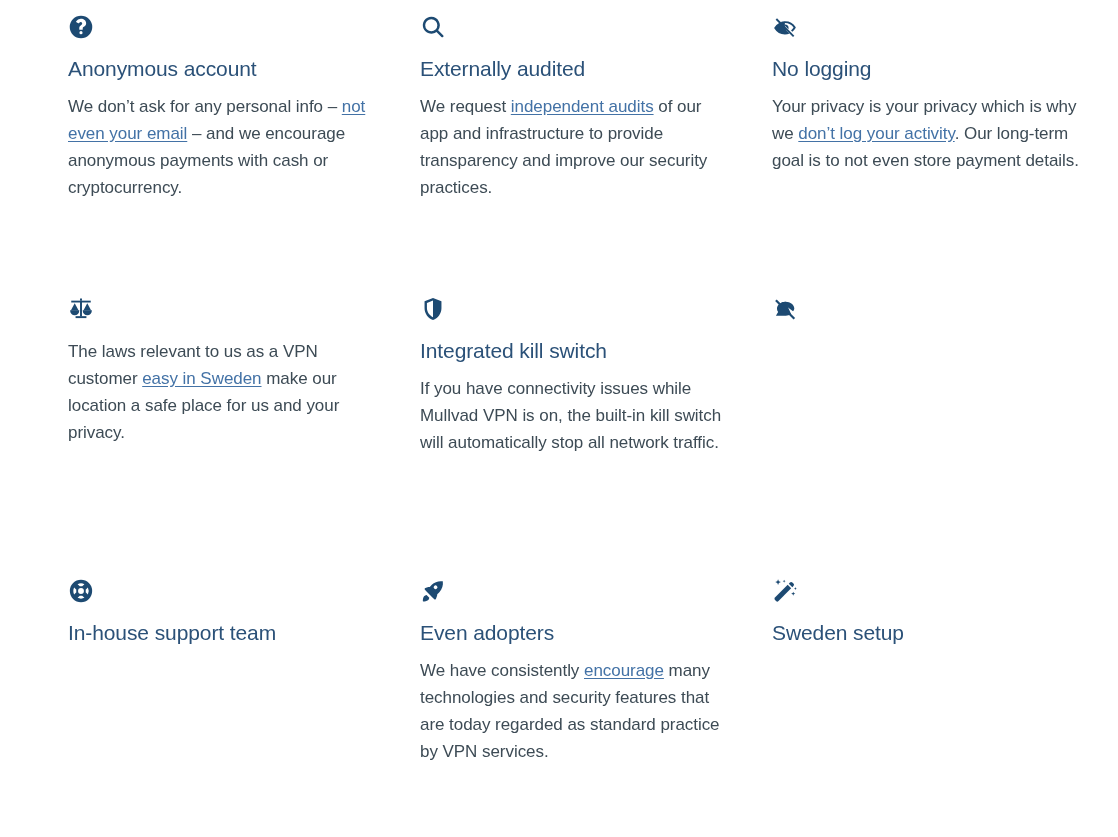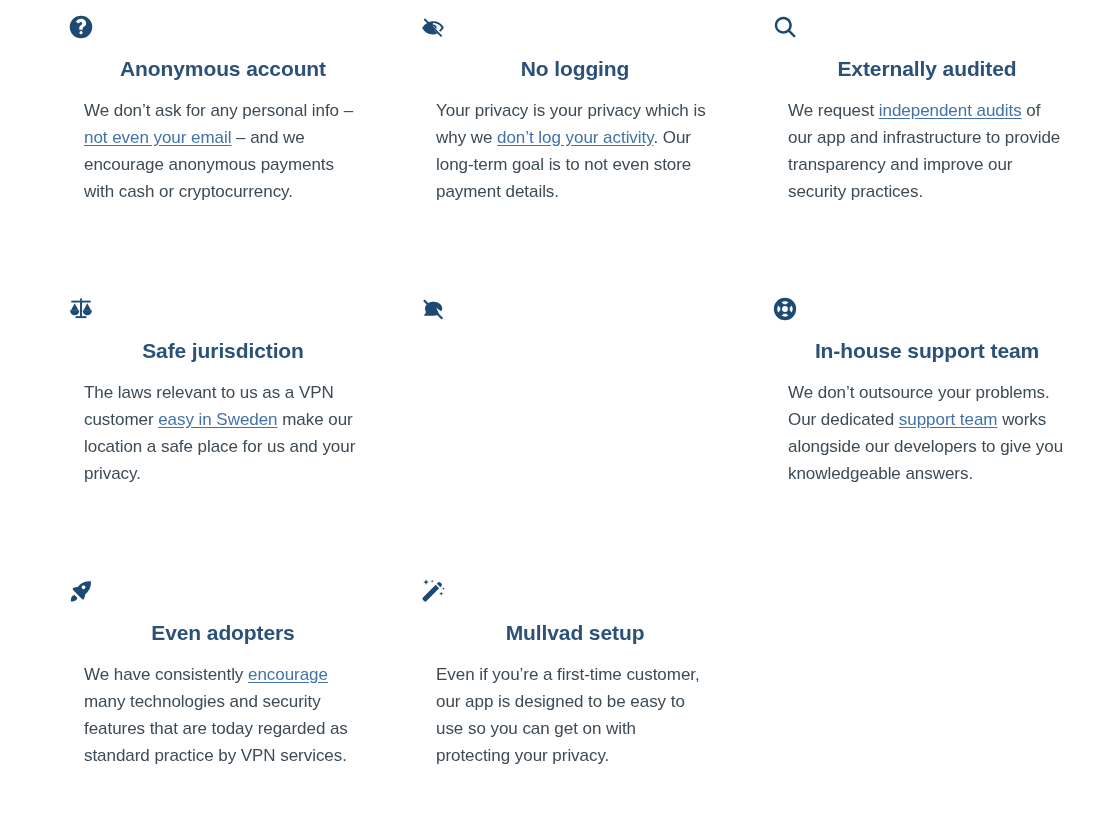--- a/index.html
+++ b/index.html
@@ -42,28 +42,27 @@
     display: block;
     width: 26px;
     height: 26px;
     fill: currentColor;
   }
 
   .feature-title {
     margin: 0 0 12px 0;
     font-size: 21px;
     line-height: 25px;
-    font-weight: bold;
+    font-weight: normal;
     color: #2b5178;
     letter-spacing: -0.1px;
-    text-align: center;
   }
 
   .feature-body {
-    margin: 16px;
+    margin: 0;
     font-size: 17px;
     line-height: 27px;
     color: #3d4b55;
     letter-spacing: -0.05px;
   }
 
   .feature-body a,
   .feature-link {
     color: #4372a6;
     text-decoration: underline;
@@ -80,72 +79,79 @@
         <svg viewBox="0 0 24 24" aria-hidden="true">
           <path d="M12 1.6A10.4 10.4 0 1 0 22.4 12 10.41 10.41 0 0 0 12 1.6Zm0 17.1a1.45 1.45 0 1 1 1.45-1.45A1.45 1.45 0 0 1 12 18.7Zm1.6-5.55v.9a.6.6 0 0 1-.6.6h-2a.6.6 0 0 1-.6-.6v-1.3a2.6 2.6 0 0 1 1.3-2.25c.85-.5 1.4-.95 1.4-1.7A1.55 1.55 0 0 0 11.9 7.3a1.72 1.72 0 0 0-1.6 1 .6.6 0 0 1-.82.25l-1.66-.95a.6.6 0 0 1-.24-.8A4.75 4.75 0 0 1 12 4.35c2.6 0 4.75 1.65 4.75 4.1 0 2.05-1.4 3-2.55 3.65a1.2 1.2 0 0 0-.6 1.05Z"></path>
         </svg>
       </span>
       <h3 class="feature-title">Anonymous account</h3>
       <p class="feature-body"><span>We don’t ask for any personal info – </span><a class="feature-link">not even your email</a><span> – and we encourage anonymous payments with cash or cryptocurrency.</span></p>
     </div>
     <div class="feature-card">
       <span class="feature-icon">
         <svg viewBox="0 0 24 24" aria-hidden="true">
+          <path d="M10.4 2.6a7.8 7.8 0 1 0 4.78 13.96l4.6 4.6a1.1 1.1 0 0 0 1.56-1.56l-4.6-4.6A7.8 7.8 0 0 0 10.4 2.6Zm0 2.2a5.6 5.6 0 1 1-5.6 5.6 5.6 5.6 0 0 1 5.6-5.6Z"></path>
+        </svg>
+      </span>
+      <h3 class="feature-title">Externally audited</h3>
+      <p class="feature-body"><span>We request </span><a class="feature-link">independent audits</a><span> of our app and infrastructure to provide transparency and improve our security practices.</span></p>
+    </div>
+    <div class="feature-card">
+      <span class="feature-icon">
+        <svg viewBox="0 0 24 24" aria-hidden="true">
           <path d="M12 6.4c4.2 0 7.9 2.6 9.6 5.6a13.6 13.6 0 0 1-2.6 3.2l-1.6-1.6a5.2 5.2 0 0 0-7.1-7.1L8.9 5.1A11.6 11.6 0 0 1 12 6.4Z" opacity="0"></path>
           <path d="M12 7.1a11.33 11.33 0 0 0-9.78 5.4.9.9 0 0 0 0 .92A11.33 11.33 0 0 0 12 18.82a11.9 11.9 0 0 0 4.2-.78l-1.66-1.66a3.9 3.9 0 0 1-5.02-5.02L7.5 9.35A11.5 11.5 0 0 0 4.3 12.96 9.5 9.5 0 0 0 12 17.1a10.2 10.2 0 0 0 2.6-.35l.9.9A11.6 11.6 0 0 1 12 7.1Z"></path>
           <path d="M12 6.6a11.33 11.33 0 0 1 9.78 5.4.9.9 0 0 1 0 .92 11.7 11.7 0 0 1-3 3.44l-1.2-1.2a10.2 10.2 0 0 0 2.32-2.7A9.5 9.5 0 0 0 12 8.3a10.4 10.4 0 0 0-2.1.22L8.55 7.17A11.8 11.8 0 0 1 12 6.6Z"></path>
           <path d="M12 9.6a3.3 3.3 0 0 1 3.3 3.3 3.2 3.2 0 0 1-.2 1.1l-4.2-4.2a3.2 3.2 0 0 1 1.1-.2Z"></path>
           <path d="M4.6 4.02 3.38 5.24l16.02 16.02 1.22-1.22Z"></path>
         </svg>
       </span>
       <h3 class="feature-title">No logging</h3>
       <p class="feature-body"><span>Your privacy is your privacy which is why we </span><a class="feature-link">don’t log your activity</a><span>. Our long-term goal is to not even store payment details.</span></p>
-    </div>
-    <div class="feature-card">
-      <span class="feature-icon">
-        <svg viewBox="0 0 24 24" aria-hidden="true">
-          <path d="M10.4 2.6a7.8 7.8 0 1 0 4.78 13.96l4.6 4.6a1.1 1.1 0 0 0 1.56-1.56l-4.6-4.6A7.8 7.8 0 0 0 10.4 2.6Zm0 2.2a5.6 5.6 0 1 1-5.6 5.6 5.6 5.6 0 0 1 5.6-5.6Z"></path>
-        </svg>
-      </span>
-      <h3 class="feature-title">Externally audited</h3>
-      <p class="feature-body"><span>We request </span><a class="feature-link">independent audits</a><span> of our app and infrastructure to provide transparency and improve our security practices.</span></p>
     </div>
     <div class="feature-card">
       <span class="feature-icon">
         <svg viewBox="0 0 24 24" aria-hidden="true">
           <path d="M11.1 2.2h1.8v2.1h-1.8z"></path>
           <path d="M3 4.3h18v1.7H3z"></path>
           <path d="M11.1 5.4h1.8V19h-1.8z"></path>
           <path d="M7 18.6h10v1.8H7z"></path>
           <path d="M6.2 6.6 2.6 13.3h7.2Zm0 0"></path>
           <path d="M17.8 6.6 14.2 13.3h7.2Zm0 0"></path>
           <path d="M2 13.1h8.4v.5a4.2 4.2 0 0 1-8.4 0Z"></path>
           <path d="M13.6 13.1H22v.5a4.2 4.2 0 0 1-8.4 0Z"></path>
         </svg>
       </span>
-      <h3 class="feature-title">Safe jurisdiction</h3>
       <p class="feature-body"><span>The laws relevant to us as a VPN customer </span><a class="feature-link">easy in Sweden</a><span> make our location a safe place for us and your privacy.</span></p>
+    </div>
+    <div class="feature-card">
+      <span class="feature-icon">
+        <svg viewBox="0 0 24 24" aria-hidden="true">
+          <path d="M12 1.8 4.2 4.9v6.4c0 4.8 3.2 9.2 7.8 10.9 4.6-1.7 7.8-6.1 7.8-10.9V4.9Zm0 2.3v15.4c-3.3-1.5-5.6-5-5.6-8.5V6.4Z"></path>
+        </svg>
+      </span>
+      <h3 class="feature-title">Integrated kill switch</h3>
+      <p class="feature-body"><span>If you have connectivity issues while Mullvad VPN is on, the built-in kill switch will automatically stop all network traffic.</span></p>
     </div>
     <div class="feature-card">
       <span class="feature-icon">
         <svg viewBox="0 0 24 24" aria-hidden="true">
           <path d="M12.6 5.2c-4.4 0-8 2.9-8 6.5a5.4 5.4 0 0 0 1.05 3.15L3.6 18.2h9a8.6 8.6 0 0 0 5-1.5Z"></path>
           <path d="M20.6 11.7c0-3.6-3.6-6.5-8-6.5a9.6 9.6 0 0 0-4 .85l10.8 8.1a5.5 5.5 0 0 0 1.2-2.45Z"></path>
           <path d="M4.35 3.2 2.9 4.65l17 17 1.45-1.45Z"></path>
         </svg>
       </span>
     </div>
     <div class="feature-card">
       <span class="feature-icon">
         <svg viewBox="0 0 24 24" aria-hidden="true">
           <path d="M12 1.7A10.3 10.3 0 1 0 22.3 12 10.31 10.31 0 0 0 12 1.7Zm0 3.2a7 7 0 0 1 3.17.76l-2.06 2.06a4.2 4.2 0 0 0-2.22 0L8.83 5.66A7 7 0 0 1 12 4.9Zm-7.1 7.1a7 7 0 0 1 .76-3.17l2.06 2.06a4.2 4.2 0 0 0 0 2.22L5.66 15.17A7 7 0 0 1 4.9 12Zm7.1 7.1a7 7 0 0 1-3.17-.76l2.06-2.06a4.2 4.2 0 0 0 2.22 0l2.06 2.06a7 7 0 0 1-3.17.76Zm0-4.4A2.7 2.7 0 1 1 14.7 12 2.7 2.7 0 0 1 12 14.7Zm6.34.47-2.06-2.06a4.2 4.2 0 0 0 0-2.22l2.06-2.06a7 7 0 0 1 0 6.34Z"></path>
         </svg>
       </span>
       <h3 class="feature-title">In-house support team</h3>
-      <p class="feature-body"><span>We don’t outsource your problems. Our dedicated </span><a class="feature-link">support team</a><span> works alongside our developers to give you knowledgeable answers.</span></p>
     </div>
     <div class="feature-card">
       <span class="feature-icon">
         <svg viewBox="0 0 24 24" aria-hidden="true">
           <path d="M20.9 3.1c-3.6-.55-7.4.6-10 3.2L9 8.2a5.6 5.6 0 0 0-1.3.2L5 9.3a1 1 0 0 0-.45 1.66l1.7 1.7 5.25 5.25 1.7 1.7A1 1 0 0 0 14.85 19l.9-2.7a5.6 5.6 0 0 0 .2-1.3l1.9-1.9c2.6-2.6 3.75-6.4 3.2-10ZM15.6 9.75a1.75 1.75 0 1 1 0-2.48 1.75 1.75 0 0 1 0 2.48Z"></path>
           <path d="M6.05 15.6a3.4 3.4 0 0 0-2.3 1.2c-.9 1.05-1.1 3.2-1.15 4.25a.5.5 0 0 0 .53.53c1.05-.05 3.2-.25 4.25-1.15a3.4 3.4 0 0 0 1.2-2.3Z"></path>
         </svg>
       </span>
       <h3 class="feature-title">Even adopters</h3>
       <p class="feature-body"><span>We have consistently </span><a class="feature-link">encourage</a><span> many technologies and security features that are today regarded as standard practice by VPN services.</span></p>
@@ -154,16 +160,15 @@
       <span class="feature-icon">
         <svg viewBox="0 0 24 24" aria-hidden="true">
           <path d="M14.45 6.3 2.75 18a1.6 1.6 0 0 0 0 2.26l1 1a1.6 1.6 0 0 0 2.26 0L17.7 9.55Zm0 0"></path>
           <path d="M16.55 4.2 15.5 5.25l3.25 3.25L19.8 7.45a1.6 1.6 0 0 0 0-2.26l-1-1a1.6 1.6 0 0 0-2.25 0Z"></path>
           <path d="m5.6 1.2.72 1.88 1.88.72-1.88.72-.72 1.88-.72-1.88L3 3.8l1.88-.72Z"></path>
           <path d="m19.6 12.6.52 1.36 1.36.52-1.36.52-.52 1.36-.52-1.36-1.36-.52 1.36-.52Z"></path>
           <path d="m11.2 1.6.38.98.98.38-.98.38-.38.98-.38-.98-.98-.38.98-.38Z"></path>
           <path d="m21.6 8.4.38.98.98.38-.98.38-.38.98-.38-.98-.98-.38.98-.38Z"></path>
         </svg>
       </span>
-      <h3 class="feature-title">Mullvad setup</h3>
-      <p class="feature-body"><span>Even if you’re a first-time customer, our app is designed to be easy to use so you can get on with protecting your privacy.</span></p>
+      <h3 class="feature-title">Sweden setup</h3>
     </div>
   </div>
 
 </body></html>

